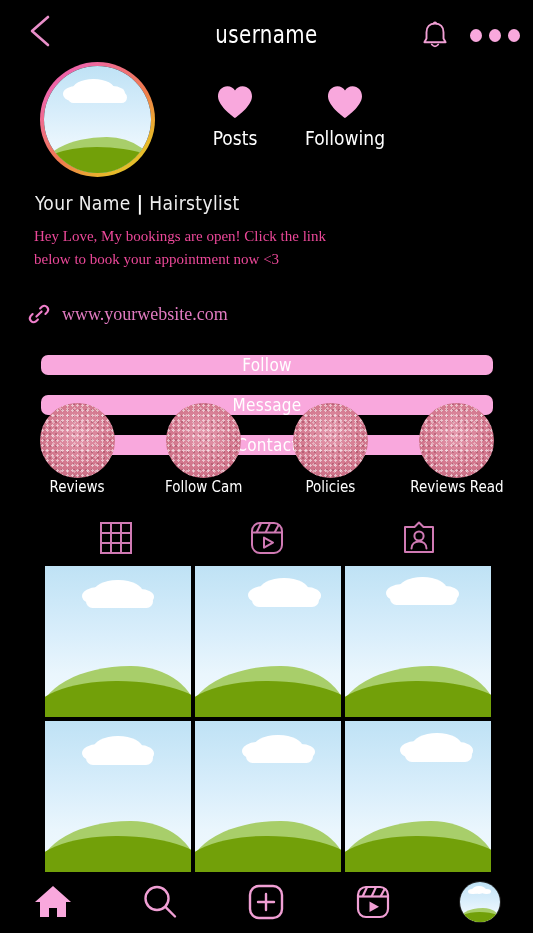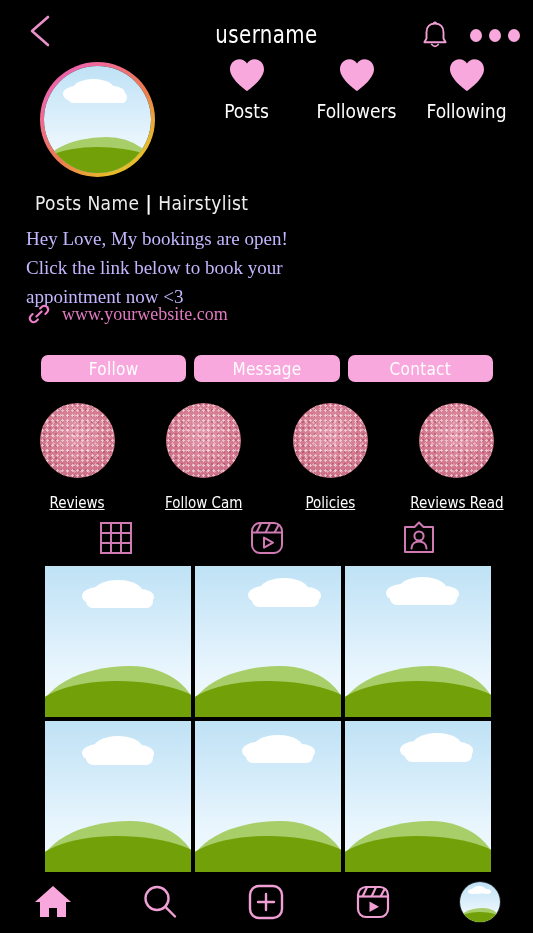--- a/index.html
+++ b/index.html
@@ -43,42 +43,42 @@
   .ph{ position:relative; width:100%; height:100%;
        background:linear-gradient(180deg,#bfe2f5 0%,#d9eefb 45%,#eaf6fd 72%,#f2fafd 100%);
        overflow:hidden; }
   .ph .hill-back{ position:absolute; left:-4%; bottom:0; width:108%; height:34%;
        background:#a8ce6a; border-radius:58% 42% 0 0 / 100% 100% 0 0; }
   .ph .hill-front{ position:absolute; left:-10%; bottom:0; width:124%; height:24%;
        background:#72a009; border-radius:48% 52% 0 0 / 100% 100% 0 0; }
   .ph .cloud{ position:absolute; background:#fff; border-radius:50%; }
 
   
-  .stats{ position:absolute; left:180px; top:56px; width:353px;
-          display:flex; justify-content:center; }
+  .stats{ position:absolute; left:180px; top:83px; width:353px;
+          display:flex; justify-content:flex-start; }
   .stat{ display:flex; flex-direction:column; align-items:center; width:110px; }
   .stat-label{ color:#fff; font-size:19px; margin-top:6px;
                font-family:"DejaVu Sans Condensed","Liberation Sans",sans-serif; }
 
   
   .name-line{ position:absolute; left:35px; top:192px;
       color:#eee; font-size:19px; letter-spacing:.4px;
       font-family:"DejaVu Sans Condensed","Liberation Sans",sans-serif; }
   .name-line .sep{ color:#fff; font-weight:bold; margin:0 6px; }
-  .bio{ position:absolute; left:26px; top:225px; width:300px;
-      color:#c4b5fd; font-size:19px; line-height:1.52;
+  .bio{ position:absolute; left:34px; top:225px; width:300px;
+      color:#ec4899; font-size:15px; line-height:1.52;
       font-family:"Liberation Serif","DejaVu Serif",serif; }
   .link-row{ position:absolute; left:27px; top:302px;
       display:flex; align-items:center; gap:11px;text-decoration:underline; }
   .link-text{ color:#e07ac0; font-size:18px;
       font-family:"Liberation Serif","DejaVu Serif",serif; }
 
   
   .actions{ position:absolute; left:41px; top:355px; width:452px;
-            display:flex; gap:8px; }
+            display:flex; gap:20px;flex-direction:column; }
   .action-btn{
     flex:1; height:27px; border-radius:7px; background:#f9a8dd;
     display:flex; align-items:center; justify-content:center;
     color:#fff; font-size:17px; letter-spacing:.3px;
     font-family:"DejaVu Sans Condensed","Liberation Sans",sans-serif;
     border:none; cursor:pointer;
   }
 
   
   .highlights{ position:absolute; left:32px; top:403px; width:470px;
@@ -88,23 +88,23 @@
     width:75px; height:75px; border-radius:50%;
     background-color:#d3788e;
     background-image:
       radial-gradient(rgba(255,255,255,.55) 1px, transparent 1.2px),
       radial-gradient(rgba(255,255,255,.35) 1px, transparent 1.2px),
       radial-gradient(rgba(120,40,60,.30) 1px, transparent 1.2px),
       radial-gradient(circle at 50% 42%, #e59aae 0%, #d3788e 55%, #c2687f 100%);
     background-size:5px 5px, 7px 7px, 6px 6px, 100% 100%;
     background-position:0 0, 3px 2px, 1px 4px, 0 0;
   }
-  .hl-label{ color:#fff; font-size:15px; margin-top:16px;
+  .hl-label{ color:#fff; font-size:15px; margin-top:0;
              font-family:"DejaVu Sans Condensed","Liberation Sans",sans-serif;
-             white-space:nowrap;text-decoration:underline; }
+             white-space:nowrap; }
 
   
   .tabs{ position:absolute; left:40px; top:515px; width:455px;
          display:flex; justify-content:space-around; align-items:center; }
   .tab{ width:60px; height:46px; display:flex; align-items:center; justify-content:center; }
 
   
   .grid{ position:absolute; left:45px; top:566px; width:450px;
          display:grid; grid-template-columns:repeat(3,146px);
          grid-auto-rows:151px; gap:4px; }
@@ -160,37 +160,31 @@
 
 <div class="stats">
 
   <div class="stat">
     <svg width="40" height="38" viewBox="0 0 40 38">
       <path d="M20 35 C20 35 3 23.5 3 13.2 C3 7.4 7.3 3.2 12.4 3.2 C15.8 3.2 18.5 5 20 7.6 C21.5 5 24.2 3.2 27.6 3.2 C32.7 3.2 37 7.4 37 13.2 C37 23.5 20 35 20 35 Z" fill="#f9a8dd"></path>
     </svg>
     <span class="stat-label">Posts</span>
   </div>
 
+
   <div class="stat">
     <svg width="40" height="38" viewBox="0 0 40 38">
       <path d="M20 35 C20 35 3 23.5 3 13.2 C3 7.4 7.3 3.2 12.4 3.2 C15.8 3.2 18.5 5 20 7.6 C21.5 5 24.2 3.2 27.6 3.2 C32.7 3.2 37 7.4 37 13.2 C37 23.5 20 35 20 35 Z" fill="#f9a8dd"></path>
     </svg>
-    <span class="stat-label">Followers</span>
-  </div>
-
-  <div class="stat">
-    <svg width="40" height="38" viewBox="0 0 40 38">
-      <path d="M20 35 C20 35 3 23.5 3 13.2 C3 7.4 7.3 3.2 12.4 3.2 C15.8 3.2 18.5 5 20 7.6 C21.5 5 24.2 3.2 27.6 3.2 C32.7 3.2 37 7.4 37 13.2 C37 23.5 20 35 20 35 Z" fill="#f9a8dd"></path>
-    </svg>
     <span class="stat-label">Following</span>
   </div>
 </div>
 
 <div class="name-line">
-  <span>Posts Name</span><span class="sep">|</span><span>Hairstylist</span>
+  <span>Your Name</span><span class="sep">|</span><span>Hairstylist</span>
 </div>
 
 <div class="bio">Hey Love, My bookings are open! Click the link below to book your appointment now &lt;3</div>
 
 <div class="link-row">
   <svg width="24" height="24" viewBox="0 0 24 24">
     <path d="M9.4 14.6 L14.6 9.4" fill="none" stroke="#ef7fcb" stroke-width="2.1" stroke-linecap="round"></path>
     <path d="M13.1 6.6 L15.1 4.6 A3.8 3.8 0 0 1 20.4 9.9 L18.4 11.9" fill="none" stroke="#ef7fcb" stroke-width="2.1" stroke-linecap="round"></path>
     <path d="M10.9 17.4 L8.9 19.4 A3.8 3.8 0 0 1 3.6 14.1 L5.6 12.1" fill="none" stroke="#ef7fcb" stroke-width="2.1" stroke-linecap="round"></path>
   </svg>

